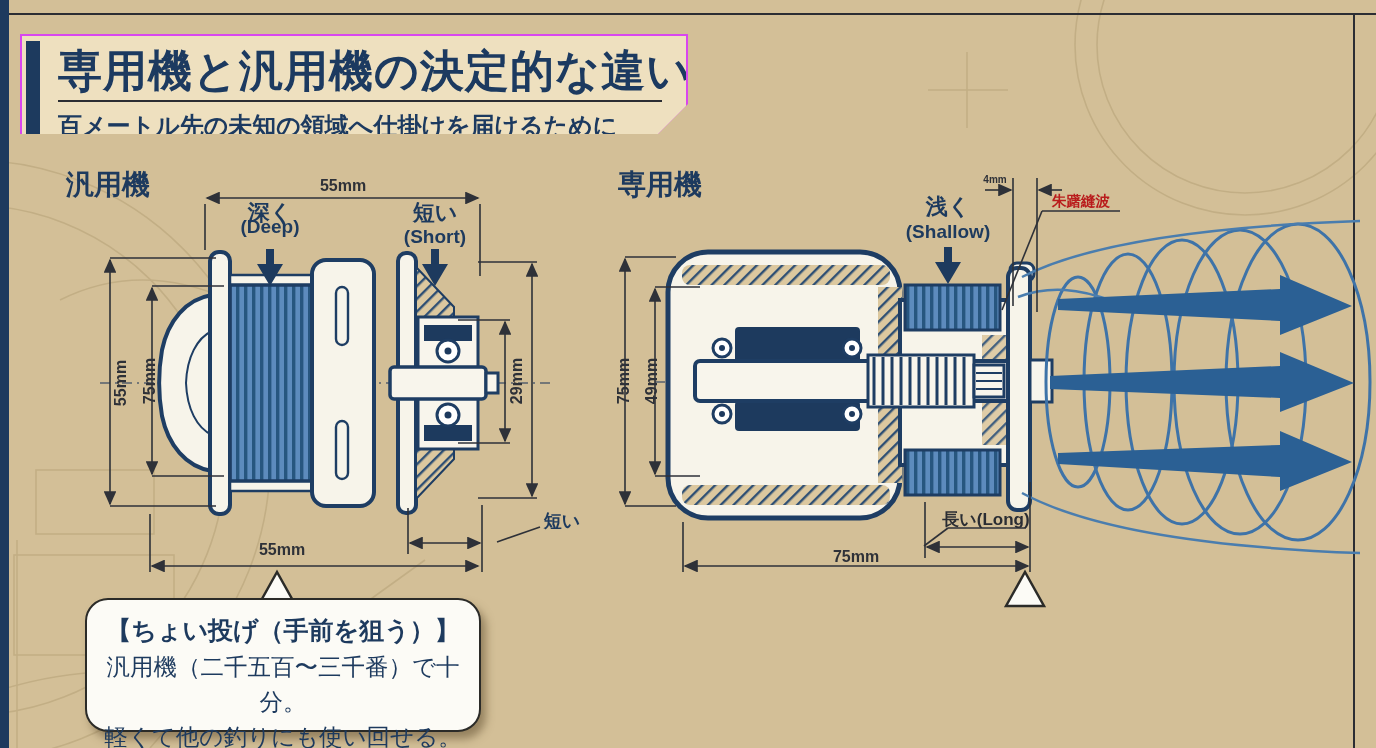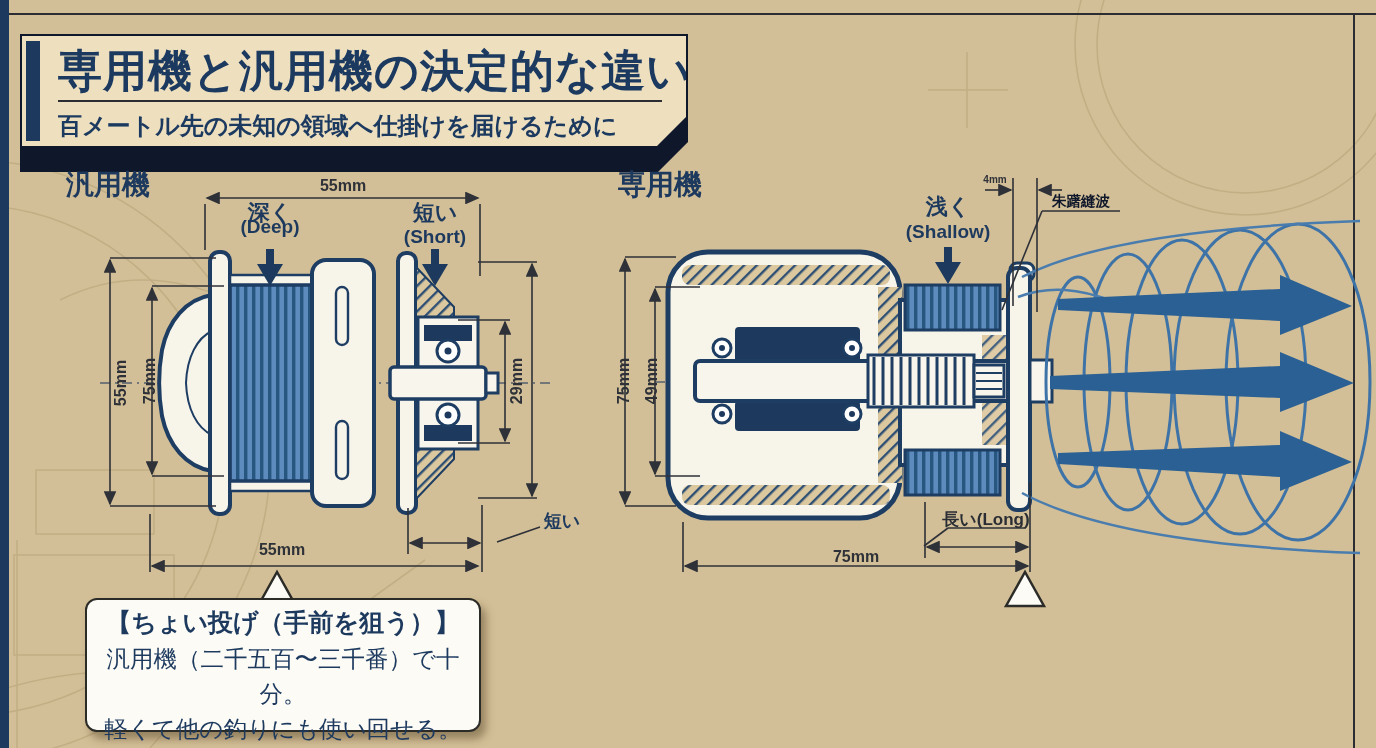--- a/index.html
+++ b/index.html
@@ -7,43 +7,43 @@
          font-family:"Liberation Sans","DejaVu Sans",sans-serif;}
   svg{position:absolute;left:0;top:0;}
   .layer{position:absolute;left:0;top:0;width:1376px;height:748px;pointer-events:none;}
 
   
   .edge-left{position:absolute;left:0;top:0;width:9px;height:748px;background:#1d3a5e;}
   .frame-top{position:absolute;left:9px;top:13px;width:1367px;height:0;border-top:2px solid #2b2d33;}
   .frame-right{position:absolute;left:1353px;top:13px;width:0;height:735px;border-left:2px solid #2b2d33;}
 
   
-  .banner-outer{position:absolute;left:20px;top:34px;width:668px;height:138px;background:#0f172a;
+  .banner-outer{position:absolute;left:20px;top:34px;width:668px;height:100px;background:#d946ef;
     clip-path:polygon(0 0,100% 0,100% calc(100% - 30px),calc(100% - 30px) 100%,0 100%);}
   .banner-inner{position:absolute;left:2px;top:2px;width:664px;height:110px;background:#eee0bf;
     clip-path:polygon(0 0,100% 0,100% calc(100% - 29px),calc(100% - 29px) 100%,0 100%);}
   .banner-bar{position:absolute;left:4px;top:5px;width:14px;height:100px;background:#1d3a5e;}
   .banner-title{position:absolute;left:36px;top:6px;font-size:44px;font-weight:900;color:#1c3a60;
     letter-spacing:1px;white-space:nowrap;}
   .banner-rule{position:absolute;left:36px;top:64px;width:604px;border-top:2.5px solid #2b2d33;}
   .banner-sub{position:absolute;left:36px;top:74px;font-size:24px;font-weight:700;color:#1c3a60;white-space:nowrap;}
 
   .diagram-heading{position:absolute;font-size:28px;font-weight:900;color:#1d3a5e;white-space:nowrap;}
 
   
   .lbl{position:absolute;transform:translate(-50%,-50%);white-space:nowrap;color:#2e3138;}
   .rot{transform:translate(-50%,-50%) rotate(-90deg);}
   .jp{color:#1d3a5e;font-weight:800;}
   .dim{font-size:16px;font-weight:600;}
-  .small{font-size:14.5px;font-weight:600;color:#0f172a;}
+  .small{font-size:14.5px;font-weight:600;color:#b91c1c;}
 
   
   .callout{position:absolute;top:598px;height:134px;background:#fcfbf6;border:2.5px solid #2b2b28;
-    border-radius:12px;box-shadow:5px 7px 9px rgba(88,70,40,.5);text-align:center;color:#1d3a5e;
-    padding-top:4px;box-sizing:border-box;}
+    border-radius:23px;box-shadow:5px 7px 9px rgba(88,70,40,.5);text-align:center;color:#1d3a5e;
+    padding-top:12px;box-sizing:border-box;}
   .callout .t{font-size:25px;font-weight:800;line-height:1.5;}
   .callout .b{font-size:23.5px;font-weight:400;line-height:1.5;}
 </style>
 </head>
 <body>
 
 <div class="stage">
 
   <svg class="layer" width="1376" height="748" viewBox="0 0 1376 748">
     <g stroke="#bda97f" stroke-width="1.6" fill="none" opacity="0.75">

